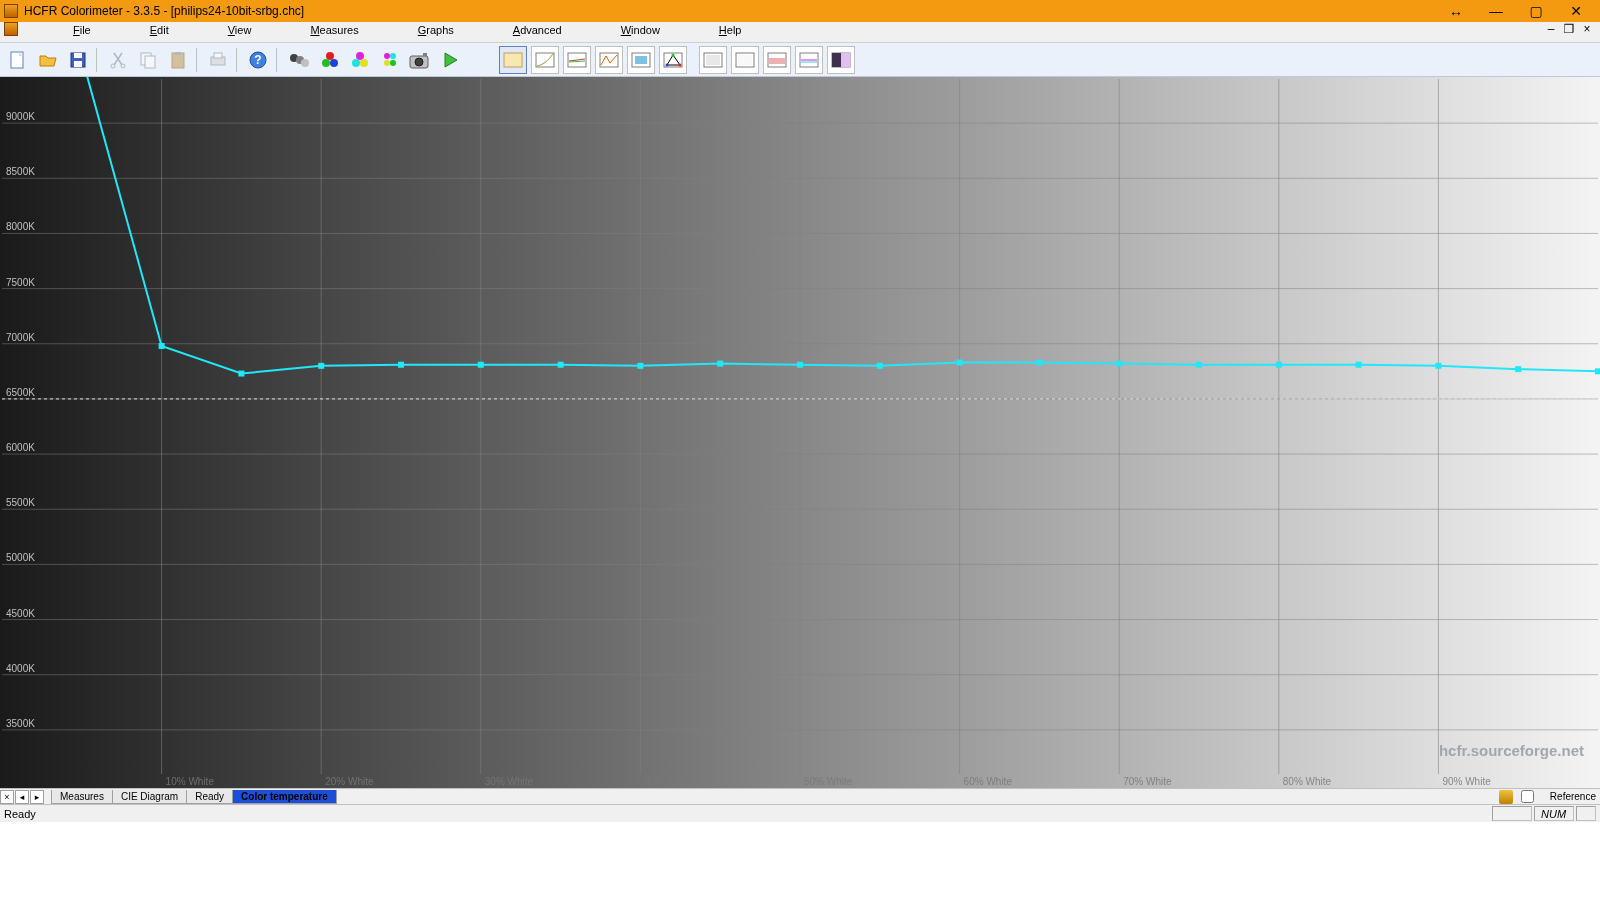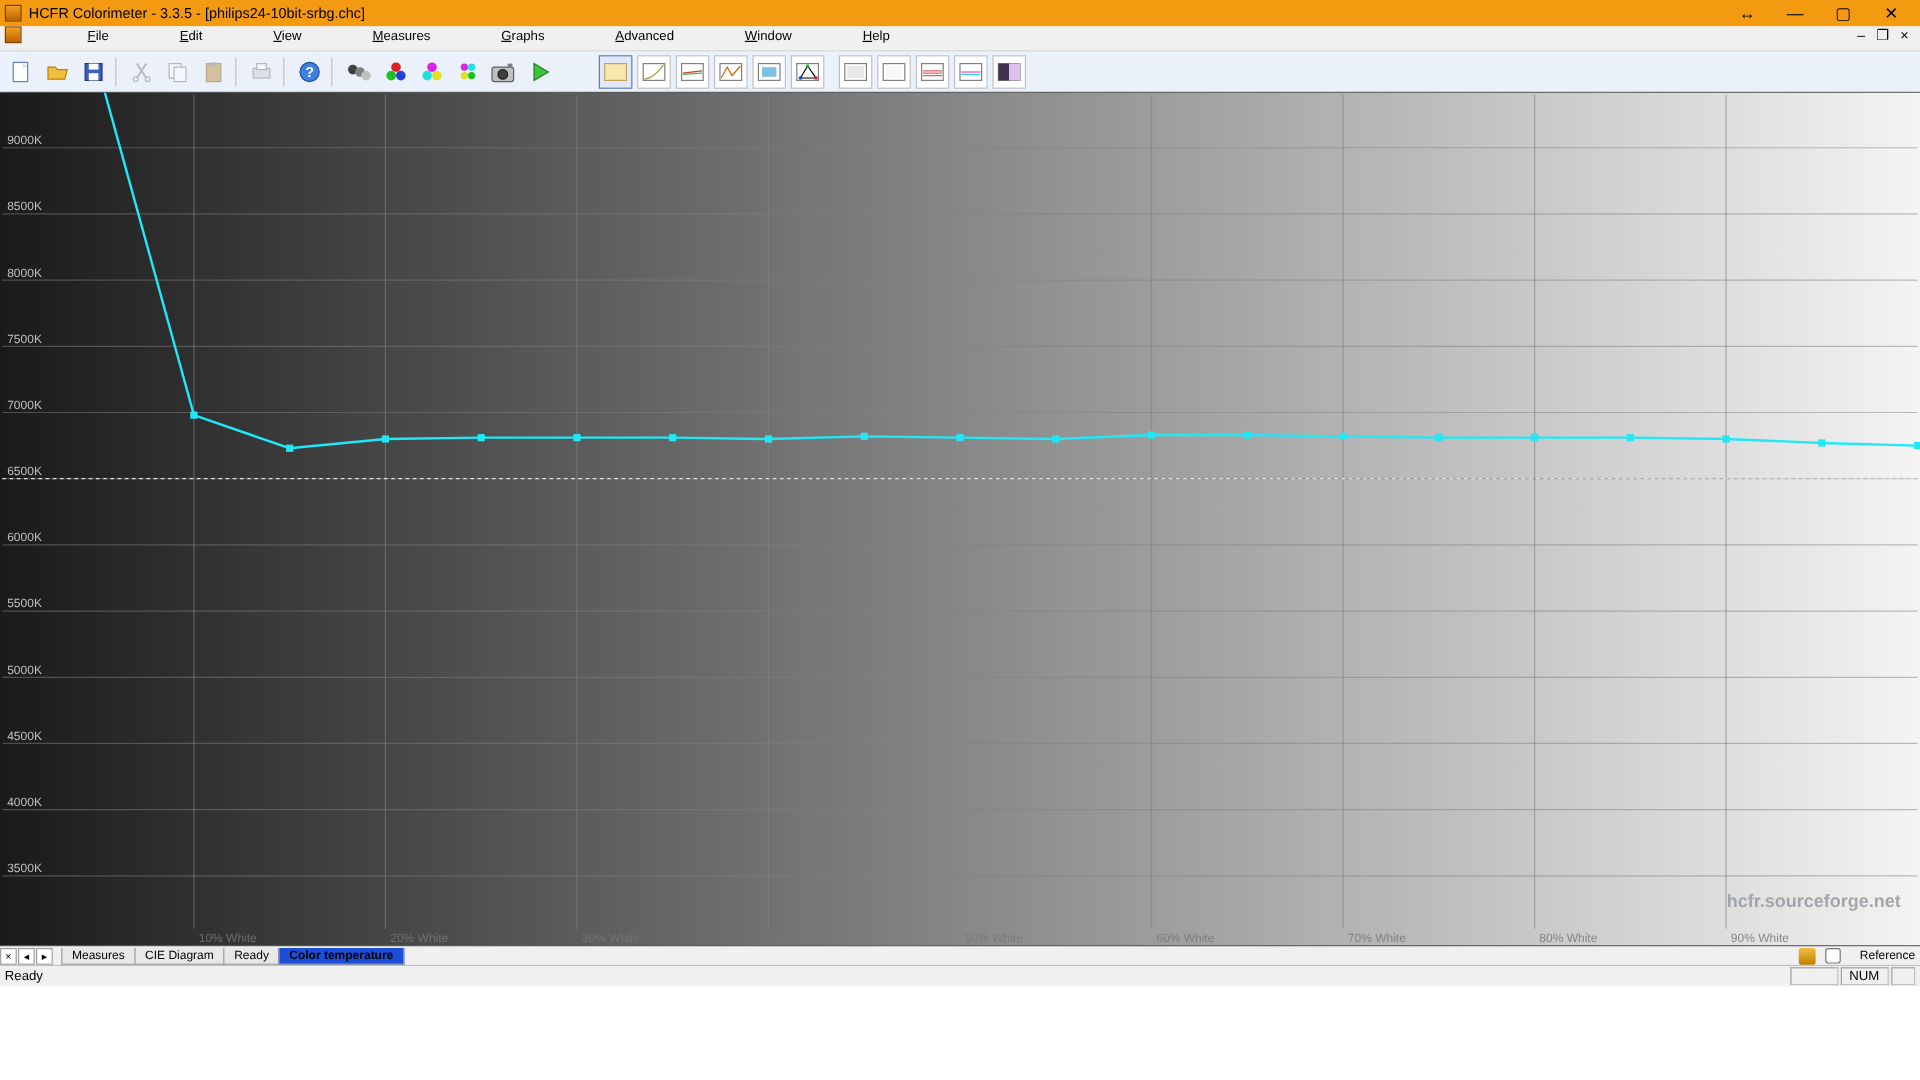--- a/index.html
+++ b/index.html
@@ -28,21 +28,21 @@
 .tabbar { height: 16px; background: #f0f0f0; display: flex; align-items: center; border-top: 1px solid #c0c0c0; font-size: 10px; }
 .tabbar .navbtn { width: 14px; height: 14px; border: 1px solid #a0a0a0; background: #fff; display: flex; align-items: center; justify-content: center; margin-right: 1px; font-size: 9px; }
 .tab { padding: 1px 8px; border: 1px solid #a0a0a0; border-top: none; background: #e8e8e8; margin-right: -1px; position: relative; }
 .tab.active { background: #1d4ed8; font-weight: bold; z-index: 1; }
 .tab::before, .tab::after { content: ''; position: absolute; top: 0; width: 0; height: 0; }
 .spacer { flex: 1; }
 .taskbar-icon { width: 14px; height: 14px; margin: 0 4px; background: linear-gradient(#f0c040,#c08000); border-radius: 2px; }
 .ref-check { display: flex; align-items: center; gap: 16px; padding: 0 4px; }
 
 .statusbar { height: 18px; background: #f0f0f0; display: flex; align-items: center; border-top: 1px solid #c0c0c0; padding: 0 4px; font-size: 11px; }
-.statusbar .well { border: 1px solid #c0c0c0; border-top-color: #a0a0a0; border-left-color: #a0a0a0; padding: 0 6px; margin-left: 2px; height: 15px; display: flex; align-items: center; min-width: 40px; }
+.statusbar .well { border: 1px solid #c0c0c0; border-top-color: #a0a0a0; border-left-color: #a0a0a0; padding: 0 6px; margin-left: 2px; height: 15px; display: flex; align-items: center; min-width: 40px; font-style: italic; }
 </style>
 </head>
 <body>
 
 <div class="titlebar">
   <div class="icon"></div>
   <div class="title">
     <span>HCFR Colorimeter</span> - <span>3.3.5</span> - <span>[philips24-10bit-srbg.chc]</span>
   </div>
   <div class="winbtn">↔</div>

